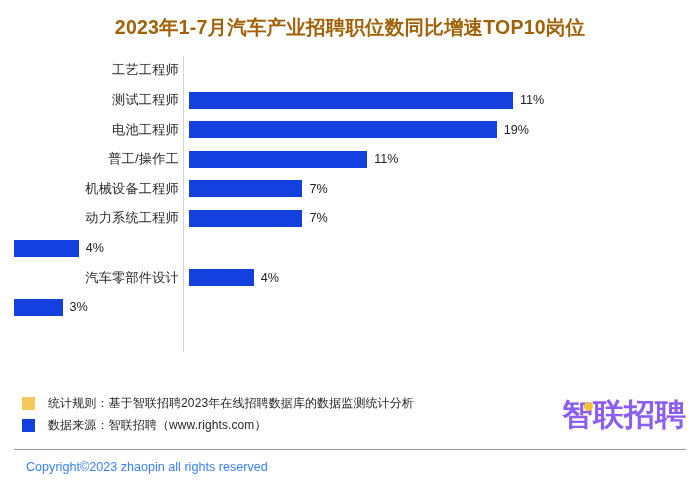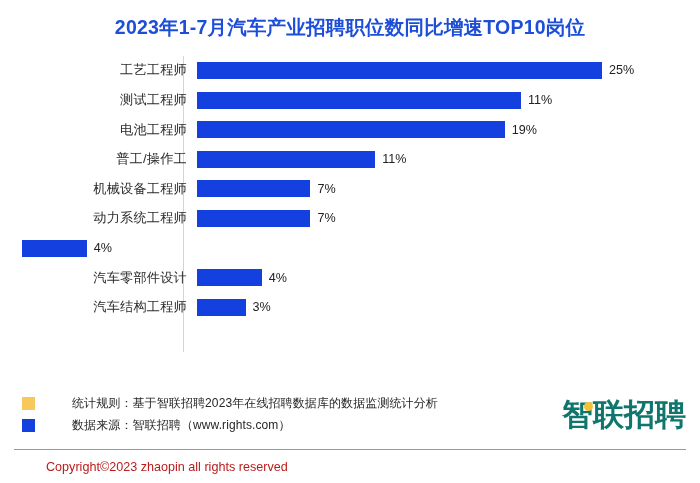--- a/index.html
+++ b/index.html
@@ -18,28 +18,28 @@
 
   
   .chart-title {
     width: 560px;
     margin: 14px auto 0 auto;
     text-align: center;
     font-size: 19.5px;
     font-weight: bold;
     line-height: 1.42;
     letter-spacing: 0.2px;
-    color: #1d4ed8;
+    color: #a16207;
   }
 
   
   .plot {
     position: relative;
     margin-top: 14px;
-    padding-left: 12px;
+    padding-left: 4px;
   }
   .axis-line {
     position: absolute;
     left: 183px;
     top: 0;
     width: 1px;
     height: 296px;
     background: #d4d4d4;
   }
   .row {
@@ -95,31 +95,30 @@
     flex: 0 0 auto;
     margin-right: 13px;
   }
   .swatch.amber { background: #f7c95c; }
   .swatch.blue  { background: #1440e0; }
   .foot-text {
     font-size: 12px;
     color: #262626;
     white-space: nowrap;
     letter-spacing: 0.1px;
-    margin-left: 24px;
   }
 
   
   .logo {
     position: absolute;
     right: 14px;
     top: 399px;
     font-size: 31px;
     font-weight: bold;
-    color: #0f766e;
+    color: #8b5cf6;
     letter-spacing: 0px;
     line-height: 1;
     white-space: nowrap;
   }
   .logo .dot {
     position: absolute;
     left: 22px;
     top: 3px;
     width: 9px;
     height: 9px;
@@ -131,41 +130,37 @@
   .divider {
     position: absolute;
     left: 14px;
     top: 449px;
     width: 672px;
     height: 1px;
     background: #9a9a9a;
   }
   .copyright {
     position: absolute;
-    left: 46px;
+    left: 26px;
     top: 460px;
     font-size: 12.6px;
-    color: #b91c1c;
+    color: #3b82f6;
     white-space: nowrap;
   }
 </style>
 </head>
 <body>
 
 <div class="chart-title">2023年1-7月汽车产业招聘职位数同比增速TOP10岗位</div>
 
 <div class="plot">
   <div class="axis-line"></div>
   <div id="rows">
       <div class="row">
         <div class="cat-label">工艺工程师</div>
-        <div class="bar-zone">
-          <div class="bar" style="width: 405px; background: rgb(20, 64, 224);"></div>
-          <div class="bar-value">25%</div>
-        </div>
       </div>
       <div class="row">
         <div class="cat-label">测试工程师</div>
         <div class="bar-zone">
           <div class="bar" style="width: 324px; background: rgb(20, 64, 224);"></div>
           <div class="bar-value">11%</div>
         </div>
       </div>
       <div class="row">
         <div class="cat-label">电池工程师</div>
@@ -202,21 +197,20 @@
         </div>
       </div>
       <div class="row">
         <div class="cat-label">汽车零部件设计</div>
         <div class="bar-zone">
           <div class="bar" style="width: 64.8px; background: rgb(20, 64, 224);"></div>
           <div class="bar-value">4%</div>
         </div>
       </div>
       <div class="row">
-        <div class="cat-label">汽车结构工程师</div>
         <div class="bar-zone">
           <div class="bar" style="width: 48.6px; background: rgb(20, 64, 224);"></div>
           <div class="bar-value">3%</div>
         </div>
       </div>
     </div>
 </div>
 
 <div class="footnotes">
   <div class="foot-row">

